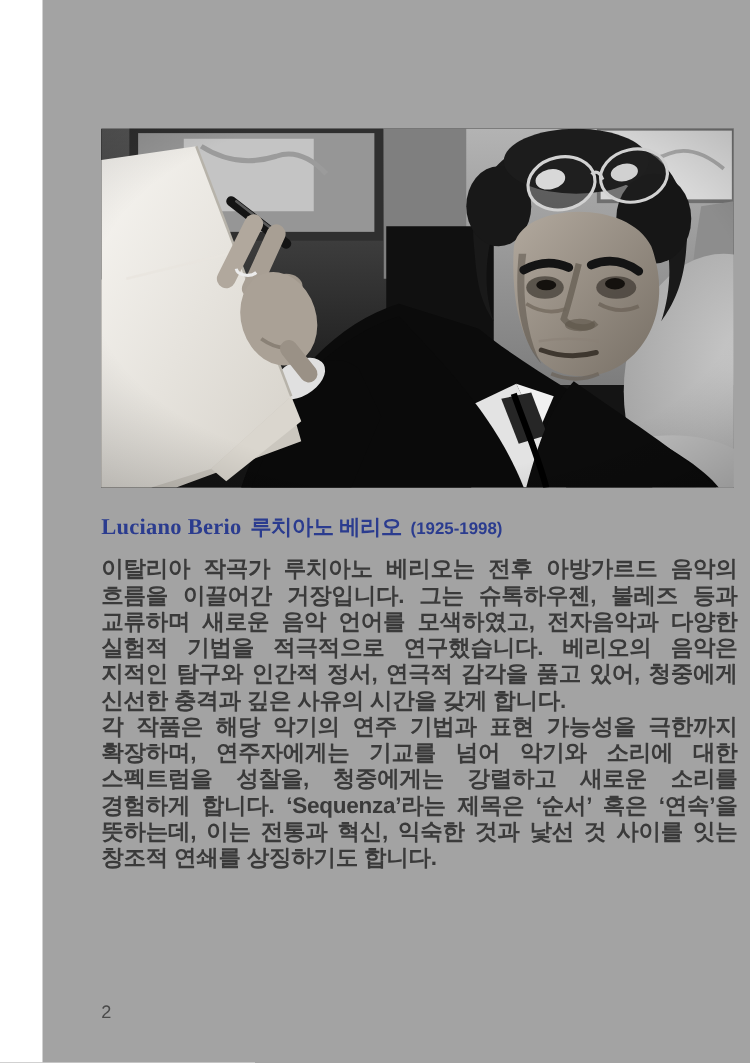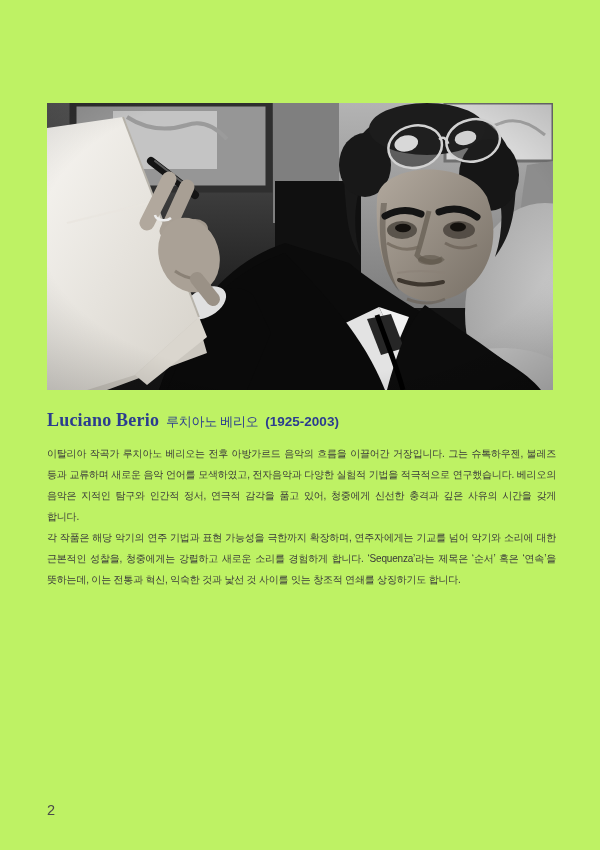--- a/index.html
+++ b/index.html
@@ -3,47 +3,48 @@
 <meta charset="utf-8">
 <style>
   html, body { margin: 0; padding: 0; }
   body {
     width: 600px; height: 850px;
     background: #ffffff;
     font-family: "Liberation Sans", sans-serif;
     position: relative;
     overflow: hidden;
   }
-  .sheet { position: absolute; inset: 0; background: #bef264; }
+  .sheet { position: absolute; inset: 0; background: #a3a3a3; margin-left: 34px; }
 
   
   .photo {
     position: absolute; left: 47px; top: 103px;
     width: 506px; height: 287px; margin: 0;
     background: #161616;
   }
   .photo svg { display: block; width: 100%; height: 100%; }
 
   
   .content { position: absolute; left: 47px; top: 410px; width: 509px; }
   .title {
     display: flex; align-items: baseline; gap: 7px;
     margin: 0 0 12px 0; color: #2b3c8f; white-space: nowrap;
   }
   .t-latin { font-family: "Liberation Serif", serif; font-weight: bold; font-size: 18px; letter-spacing: 0.2px; }
-  .t-kor   { font-weight: normal; font-size: 13px; letter-spacing: -0.3px; }
+  .t-kor   { font-weight: bold; font-size: 17px; letter-spacing: -0.3px; }
   .t-years { font-weight: bold; font-size: 13.5px; }
 
   .para {
     margin: 0;
-    font-size: 10px; line-height: 21px;
+    font-size: 18px; line-height: 21px;
     color: #3a3a3a;
     text-align: justify;
     word-break: keep-all;
     letter-spacing: -0.2px;
+    font-weight: bold;
   }
   .para.gap { margin-top: 10px; }
 
   .pageno {
     position: absolute; left: 47px; top: 802px;
     font-size: 14.5px; color: #4a4a4a;
   }
 </style>
 </head>
 <body>
@@ -172,22 +173,22 @@
       </g>
 
       <rect x="0" y="0" width="506" height="287" fill="url(#vign)"></rect>
     </svg>
   </figure>
 
   <main class="content">
     <h1 class="title">
       <span class="t-latin">Luciano Berio</span>
       <span class="t-kor">루치아노 베리오</span>
-      <span class="t-years">(1925-2003)</span>
+      <span class="t-years">(1925-1998)</span>
     </h1>
 
     <p class="para">이탈리아 작곡가 루치아노 베리오는 전후 아방가르드 음악의 흐름을 이끌어간 거장입니다. 그는 슈톡하우젠, 불레즈 등과 교류하며 새로운 음악 언어를 모색하였고, 전자음악과 다양한 실험적 기법을 적극적으로 연구했습니다. 베리오의 음악은 지적인 탐구와 인간적 정서, 연극적 감각을 품고 있어, 청중에게 신선한 충격과 깊은 사유의 시간을 갖게 합니다.</p>
-    <p class="para">각 작품은 해당 악기의 연주 기법과 표현 가능성을 극한까지 확장하며, 연주자에게는 기교를 넘어 악기와 소리에 대한 근본적인 성찰을, 청중에게는 강렬하고 새로운 소리를 경험하게 합니다. ‘Sequenza’라는 제목은 ‘순서’ 혹은 ‘연속’을 뜻하는데, 이는 전통과 혁신, 익숙한 것과 낯선 것 사이를 잇는 창조적 연쇄를 상징하기도 합니다.</p>
+    <p class="para">각 작품은 해당 악기의 연주 기법과 표현 가능성을 극한까지 확장하며, 연주자에게는 기교를 넘어 악기와 소리에 대한 스펙트럼을 성찰을, 청중에게는 강렬하고 새로운 소리를 경험하게 합니다. ‘Sequenza’라는 제목은 ‘순서’ 혹은 ‘연속’을 뜻하는데, 이는 전통과 혁신, 익숙한 것과 낯선 것 사이를 잇는 창조적 연쇄를 상징하기도 합니다.</p>
 
   </main>
 
   <div class="pageno">2</div>
 </div>
 
 </body></html>

